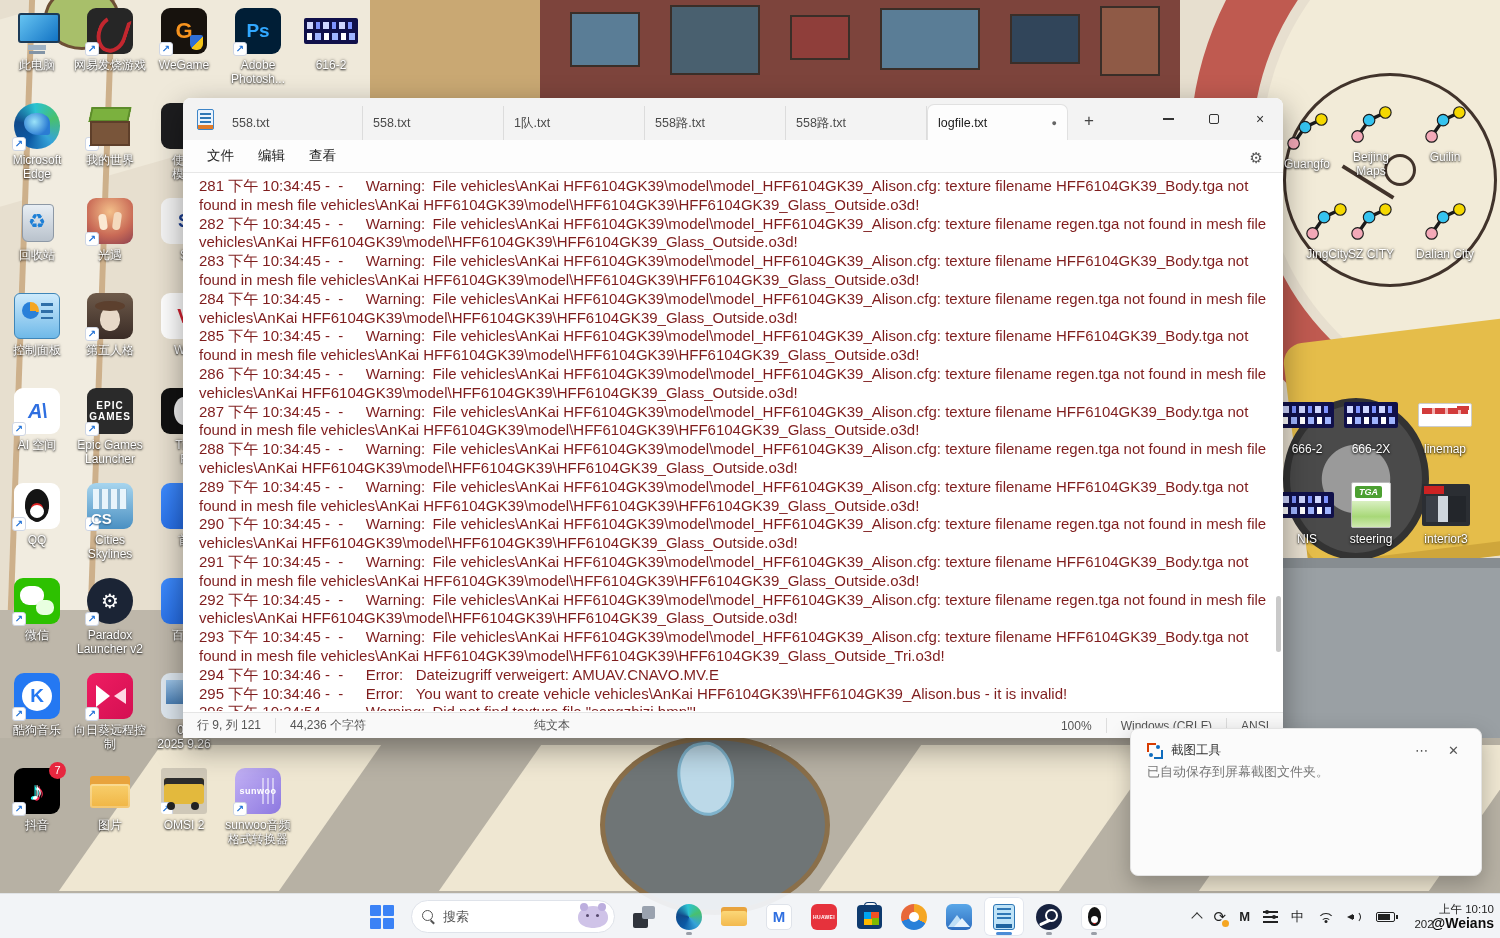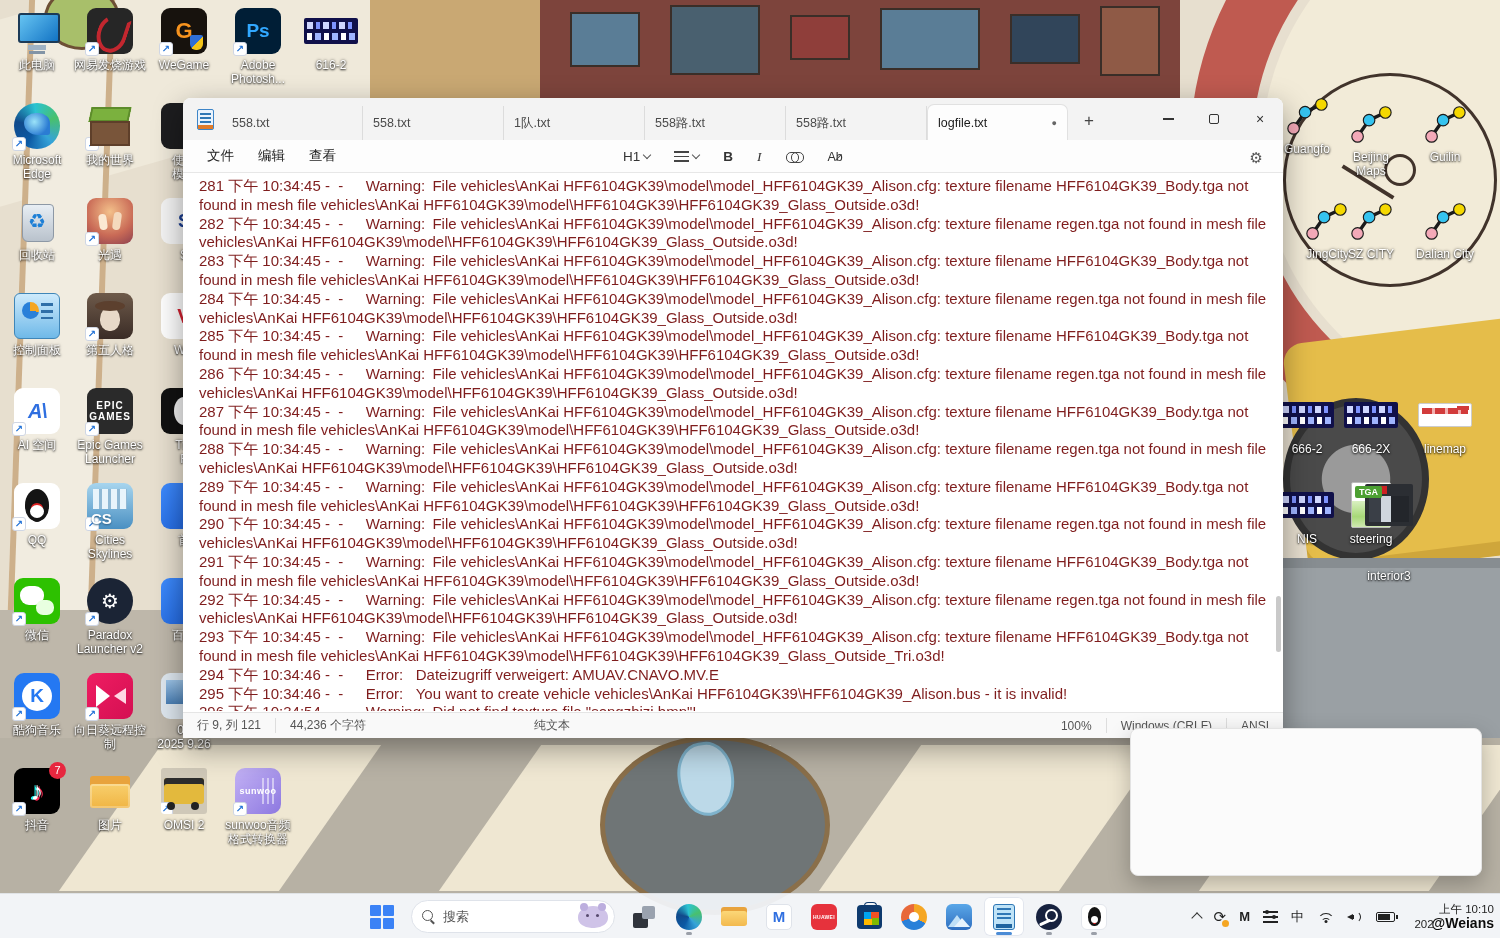--- a/index.html
+++ b/index.html
@@ -104,21 +104,21 @@
   .a-pictures:before{content:"";position:absolute;left:3px;top:8px;width:40px;height:30px;background:#e8a33d;border-radius:3px;}
   .a-pictures:after{content:"";position:absolute;left:3px;top:16px;width:40px;height:24px;background:linear-gradient(180deg,#f8cf6d,#f0b544);border-radius:3px;box-shadow:inset 0 0 0 2px rgba(255,255,255,.25);}
   .a-omsi{background:#cfc8b8;border-radius:3px;overflow:hidden;}
   .a-omsi:before{content:"";position:absolute;left:3px;top:10px;width:40px;height:26px;background:#e3b93d;border-radius:3px;box-shadow:inset 0 6px 0 #2c2c2c;}
   .a-omsi:after{content:"";position:absolute;left:6px;bottom:4px;width:8px;height:8px;background:#222;border-radius:50%;box-shadow:24px 0 0 #222;}
   .a-sunwoo{background:linear-gradient(135deg,#c3b2f5,#8d78e0);border-radius:10px;}
   .a-sunwoo .glyph{color:#fff;font-size:9px;font-weight:800;letter-spacing:.5px;}
   .a-sunwoo:after{content:"";position:absolute;right:7px;top:10px;width:12px;height:26px;background:repeating-linear-gradient(90deg,rgba(255,255,255,.5) 0 2px,transparent 2px 5px);}
   .a-tga{width:40px;height:46px;border-radius:2px;background:#fff;border:1px solid #bbb;overflow:hidden;}
   .a-tga:before{content:"";position:absolute;left:0;bottom:0;width:100%;height:26px;background:linear-gradient(180deg,#d9f0c2,#a8d878 60%,#cfe9b0);}
-  .a-tga .glyph{position:absolute;left:3px;top:3px;background:#4ca032;color:#fff;font-size:9px;font-weight:bold;padding:1px 4px;border-radius:2px;}
+  .a-tga .glyph{position:absolute;left:3px;top:3px;background:#4ca032;color:#fff;font-size:9px;font-weight:bold;padding:1px 4px;border-radius:2px;font-style:italic;}
   .a-linemap{width:54px;height:24px;border-radius:2px;margin:11px 0;background:#fff;border:1px solid #ccc;overflow:hidden;}
   .a-linemap:before{content:"";position:absolute;left:3px;top:4px;width:46px;height:6px;background:repeating-linear-gradient(90deg,#d23b3b 0 10px,#f2b0b0 10px 13px);}
   .a-linemap:after{content:"";position:absolute;right:2px;top:2px;width:12px;height:4px;background:#d23b3b;}
   .a-interior{width:48px;height:42px;border-radius:2px;margin:2px 0;background:#2b2e33;overflow:hidden;}
   .a-interior:before{content:"";position:absolute;left:2px;top:2px;width:20px;height:8px;background:#c22;}
   .a-interior:after{content:"";position:absolute;left:4px;top:12px;width:40px;height:26px;background:linear-gradient(90deg,#3a3f47 0 30%,#cfd6dd 30% 55%,#23262b 55%);}
   .a-gen-dark{background:#1d1d1f;}
   .a-gen-white{background:#f4f4f4;}
   .a-gen-white .glyph{color:#1b3d8f;font-size:18px;font-weight:800;}
   .a-gen-red{background:#fff;}
@@ -523,21 +523,21 @@
       </div>
       <div class="dicon" style="left: 142px; top: 673px;">
         <div class="art a-gen-photo"></div>
         <div class="dlabel">
           <div>07</div>
           <div>2025 9.26</div>
         </div>
       </div>
     </div>
   <div id="desk-right">
-      <div class="dicon" style="left: 1265px; top: 92px;">
+      <div class="dicon" style="left: 1265px; top: 107px;">
         <div class="art a-mapdots mapdots">
           <svg viewBox="0 0 48 48" width="46" height="46">
             <path d="M10 38 L22 21 L39 13" stroke="#1b1b1b" stroke-width="3.5" fill="none" stroke-linecap="round"></path>
             <circle cx="10" cy="38" r="6" fill="#f4a9b8" stroke="#1b1b1b" stroke-width="1.2"></circle>
             <circle cx="22" cy="21" r="6" fill="#35c3ef" stroke="#1b1b1b" stroke-width="1.2"></circle>
             <circle cx="39" cy="13" r="6" fill="#f5d800" stroke="#1b1b1b" stroke-width="1.2"></circle>
           </svg>
         </div>
         <div class="dlabel">
           <div>Guangfo</div>
@@ -634,21 +634,21 @@
         </div>
       </div>
       <div class="dicon" style="left: 1329px; top: 482px;">
         <div class="art a-tga">
           <span class="glyph">TGA</span>
         </div>
         <div class="dlabel">
           <div>steering</div>
         </div>
       </div>
-      <div class="dicon" style="left: 1347px; top: 482px; gap: 37px;">
+      <div class="dicon" style="left: 1404px; top: 482px;">
         <div class="art a-interior"></div>
         <div class="dlabel">
           <div>interior3</div>
         </div>
       </div>
     </div>
 
   <div class="window">
     <div class="tabbar">
       <div class="app-ico"></div>
@@ -681,38 +681,20 @@
         <div class="wc">
             <span class="box"></span>
           </div>
         <div class="wc">×</div>
       </div>
     </div>
     <div class="menubar">
       <div class="menu-item">文件</div>
       <div class="menu-item">编辑</div>
       <div class="menu-item">查看</div>
-      <div class="fmtbar">
-        <div class="fbtn">
-            <span>H1</span>
-            <span class="chev"></span>
-          </div>
-        <div class="fbtn">
-            <span class="ic-list"></span>
-            <span class="chev"></span>
-          </div>
-        <div class="fbtn bold-b">B</div>
-        <div class="fbtn ital-i">I</div>
-        <div class="fbtn">
-            <span class="ic-link"></span>
-          </div>
-        <div class="fbtn">
-            <span class="ic-clear">Ab</span>
-          </div>
-      </div>
       <div class="wgear"><span class="gear">⚙</span></div>
     </div>
     <div class="textarea" id="log"><div class="log-line">281 下午 10:34:45 -  - 	Warning: 	File vehicles\AnKai HFF6104GK39\model\model_HFF6104GK39_Alison.cfg: texture filename HFF6104GK39_Body.tga not found in mesh file vehicles\AnKai HFF6104GK39\model\HFF6104GK39\HFF6104GK39_Glass_Outside.o3d!</div><div class="log-line">282 下午 10:34:45 -  - 	Warning: 	File vehicles\AnKai HFF6104GK39\model\model_HFF6104GK39_Alison.cfg: texture filename regen.tga not found in mesh file vehicles\AnKai HFF6104GK39\model\HFF6104GK39\HFF6104GK39_Glass_Outside.o3d!</div><div class="log-line">283 下午 10:34:45 -  - 	Warning: 	File vehicles\AnKai HFF6104GK39\model\model_HFF6104GK39_Alison.cfg: texture filename HFF6104GK39_Body.tga not found in mesh file vehicles\AnKai HFF6104GK39\model\HFF6104GK39\HFF6104GK39_Glass_Outside.o3d!</div><div class="log-line">284 下午 10:34:45 -  - 	Warning: 	File vehicles\AnKai HFF6104GK39\model\model_HFF6104GK39_Alison.cfg: texture filename regen.tga not found in mesh file vehicles\AnKai HFF6104GK39\model\HFF6104GK39\HFF6104GK39_Glass_Outside.o3d!</div><div class="log-line">285 下午 10:34:45 -  - 	Warning: 	File vehicles\AnKai HFF6104GK39\model\model_HFF6104GK39_Alison.cfg: texture filename HFF6104GK39_Body.tga not found in mesh file vehicles\AnKai HFF6104GK39\model\HFF6104GK39\HFF6104GK39_Glass_Outside.o3d!</div><div class="log-line">286 下午 10:34:45 -  - 	Warning: 	File vehicles\AnKai HFF6104GK39\model\model_HFF6104GK39_Alison.cfg: texture filename regen.tga not found in mesh file vehicles\AnKai HFF6104GK39\model\HFF6104GK39\HFF6104GK39_Glass_Outside.o3d!</div><div class="log-line">287 下午 10:34:45 -  - 	Warning: 	File vehicles\AnKai HFF6104GK39\model\model_HFF6104GK39_Alison.cfg: texture filename HFF6104GK39_Body.tga not found in mesh file vehicles\AnKai HFF6104GK39\model\HFF6104GK39\HFF6104GK39_Glass_Outside.o3d!</div><div class="log-line">288 下午 10:34:45 -  - 	Warning: 	File vehicles\AnKai HFF6104GK39\model\model_HFF6104GK39_Alison.cfg: texture filename regen.tga not found in mesh file vehicles\AnKai HFF6104GK39\model\HFF6104GK39\HFF6104GK39_Glass_Outside.o3d!</div><div class="log-line">289 下午 10:34:45 -  - 	Warning: 	File vehicles\AnKai HFF6104GK39\model\model_HFF6104GK39_Alison.cfg: texture filename HFF6104GK39_Body.tga not found in mesh file vehicles\AnKai HFF6104GK39\model\HFF6104GK39\HFF6104GK39_Glass_Outside.o3d!</div><div class="log-line">290 下午 10:34:45 -  - 	Warning: 	File vehicles\AnKai HFF6104GK39\model\model_HFF6104GK39_Alison.cfg: texture filename regen.tga not found in mesh file vehicles\AnKai HFF6104GK39\model\HFF6104GK39\HFF6104GK39_Glass_Outside.o3d!</div><div class="log-line">291 下午 10:34:45 -  - 	Warning: 	File vehicles\AnKai HFF6104GK39\model\model_HFF6104GK39_Alison.cfg: texture filename HFF6104GK39_Body.tga not found in mesh file vehicles\AnKai HFF6104GK39\model\HFF6104GK39\HFF6104GK39_Glass_Outside.o3d!</div><div class="log-line">292 下午 10:34:45 -  - 	Warning: 	File vehicles\AnKai HFF6104GK39\model\model_HFF6104GK39_Alison.cfg: texture filename regen.tga not found in mesh file vehicles\AnKai HFF6104GK39\model\HFF6104GK39\HFF6104GK39_Glass_Outside.o3d!</div><div class="log-line">293 下午 10:34:45 -  - 	Warning: 	File vehicles\AnKai HFF6104GK39\model\model_HFF6104GK39_Alison.cfg: texture filename HFF6104GK39_Body.tga not found in mesh file vehicles\AnKai HFF6104GK39\model\HFF6104GK39\HFF6104GK39_Glass_Outside_Tri.o3d!</div><div class="log-line">294 下午 10:34:46 -  - 	Error: 	Dateizugriff verweigert: AMUAV.CNAVO.MV.E</div><div class="log-line">295 下午 10:34:46 -  - 	Error: 	You want to create vehicle vehicles\AnKai HFF6104GK39\HFF6104GK39_Alison.bus - it is invalid!</div><div class="log-line">296 下午 10:34:54 -  - 	Warning: 	Did not find texture file "songzhizi.bmp"!</div></div>
     <div class="vscroll">
         <div class="vthumb"></div>
       </div>
     <div class="statusbar">
       <span class="st">行 9, 列 121</span>
       <span class="sep"></span>
       <span class="st">44,236 个字符</span>
@@ -720,20 +702,29 @@
       <span class="st-spacer"></span>
       <span class="st">100%</span>
       <span class="sep"></span>
       <span class="st">Windows (CRLF)</span>
       <span class="sep"></span>
       <span class="st">ANSI</span>
     </div>
   </div>
 
   <div class="toast">
+    <div class="toast-head">
+      <span class="snip-ico">
+          <i></i>
+        </span>
+      <span class="toast-app">截图工具</span>
+      <span class="toast-more">⋯</span>
+      <span class="toast-x">✕</span>
+    </div>
+    <div class="toast-sub">已自动保存到屏幕截图文件夹。</div>
   </div>
 
   <div class="taskbar">
     <div class="tb-center" id="tb-center">
         <div class="tbtn">
           <span class="t-start">
             <b></b>
             <b></b>
             <b></b>
             <b></b>

